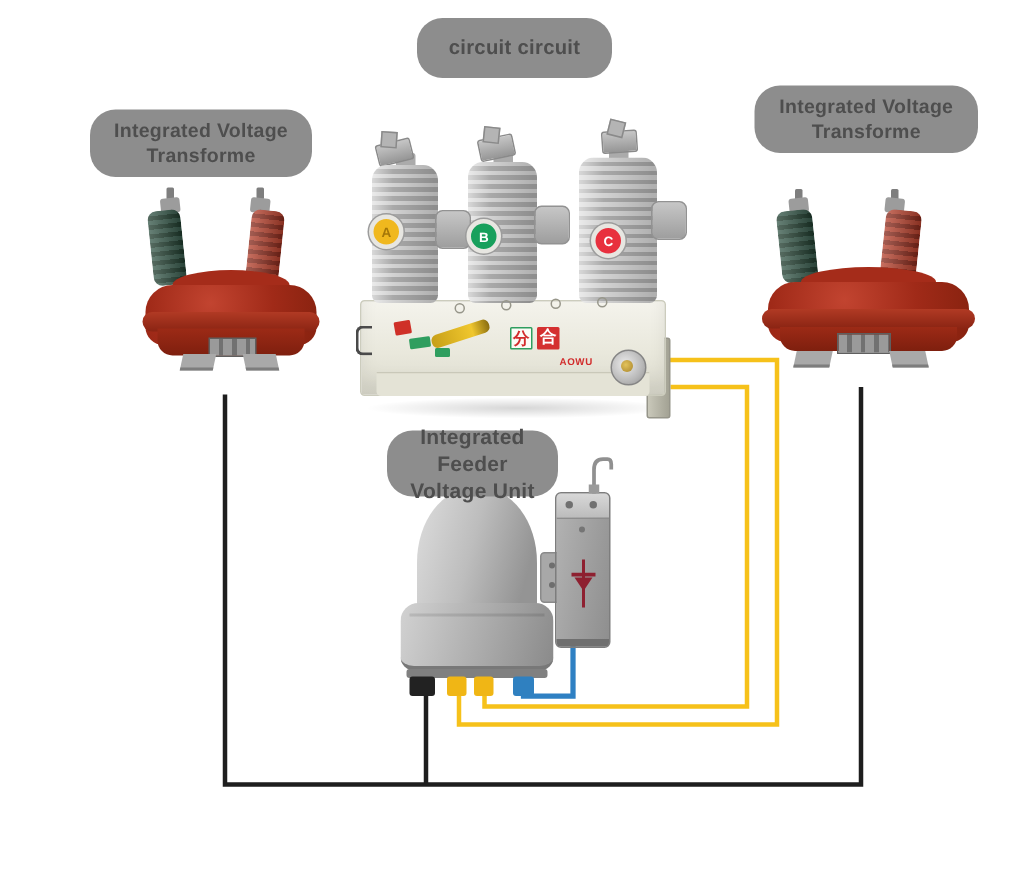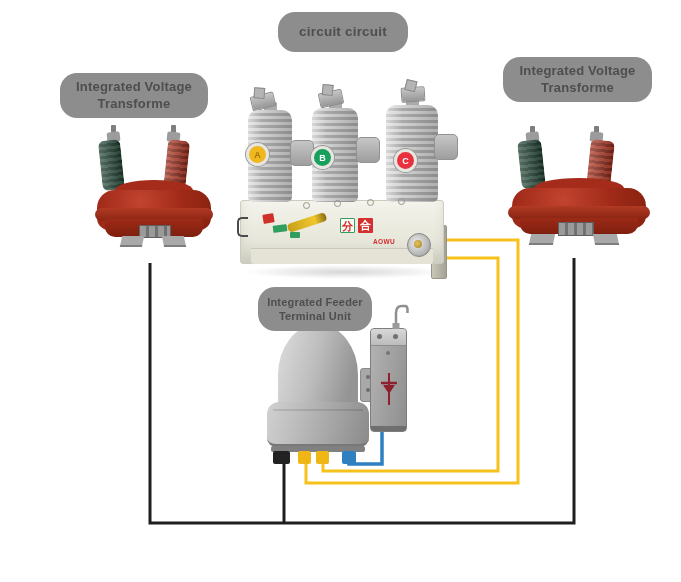--- a/index.html
+++ b/index.html
@@ -7,21 +7,21 @@
           font-family:"Liberation Sans",sans-serif;}
   
   svg.wires{position:absolute;left:0;top:0;z-index:1;}
   
   .tag{position:absolute;z-index:3;background:#8d8d8d;color:#4e4e4e;font-weight:bold;
        text-align:center;border-radius:17px;display:flex;flex-direction:column;
        justify-content:center;line-height:1.3;letter-spacing:.2px;}
   .tag-cb{left:278px;top:12px;width:130px;height:40px;font-size:13.5px;}
   .tag-left{left:60px;top:73px;width:148px;height:45px;font-size:13px;}
   .tag-right{left:503px;top:57px;width:149px;height:45px;font-size:13px;}
-  .tag-ftu{left:258px;top:287px;width:114px;height:44px;font-size:11px;}
+  .tag-ftu{left:258px;top:287px;width:114px;height:44px;font-size:14px;}
   
   .device{position:absolute;z-index:2;}
   
   .cb{left:235px;top:82px;width:222px;height:202px;}
   .cb-base{position:absolute;left:5px;top:118px;width:202px;height:62px;border-radius:3px;
            background:linear-gradient(180deg,#f4f3ec,#e9e8dc 55%,#dcdbce);
            border:1px solid #ccccbd;box-shadow:inset 0 -10px 12px rgba(0,0,0,.07);}
   .cb-step{position:absolute;left:16px;top:166px;width:182px;height:15px;
            background:#e4e3d6;border-top:1px solid #c9c8b9;border-radius:0 0 3px 3px;}
   .cb-bracket{position:absolute;left:196px;top:143px;width:14px;height:52px;
@@ -133,21 +133,21 @@
   <div class="tag tag-left">
     <span>Integrated Voltage</span>
     <span>Transforme</span>
   </div>
   <div class="tag tag-right">
     <span>Integrated Voltage</span>
     <span>Transforme</span>
   </div>
   <div class="tag tag-ftu">
     <span>Integrated Feeder</span>
-    <span>Terminal Unit</span>
+    <span>Voltage Unit</span>
   </div>
 
   <div class="device cb">
     <div class="cb-shadow"></div>
     <div class="cb-bracket"></div>
     <div class="cb-base"></div>
     <div class="cb-step"></div>
 
     <div class="neck" style="left:29px;top:20px;"></div>
     <div class="neck" style="left:94px;top:18px;"></div>

